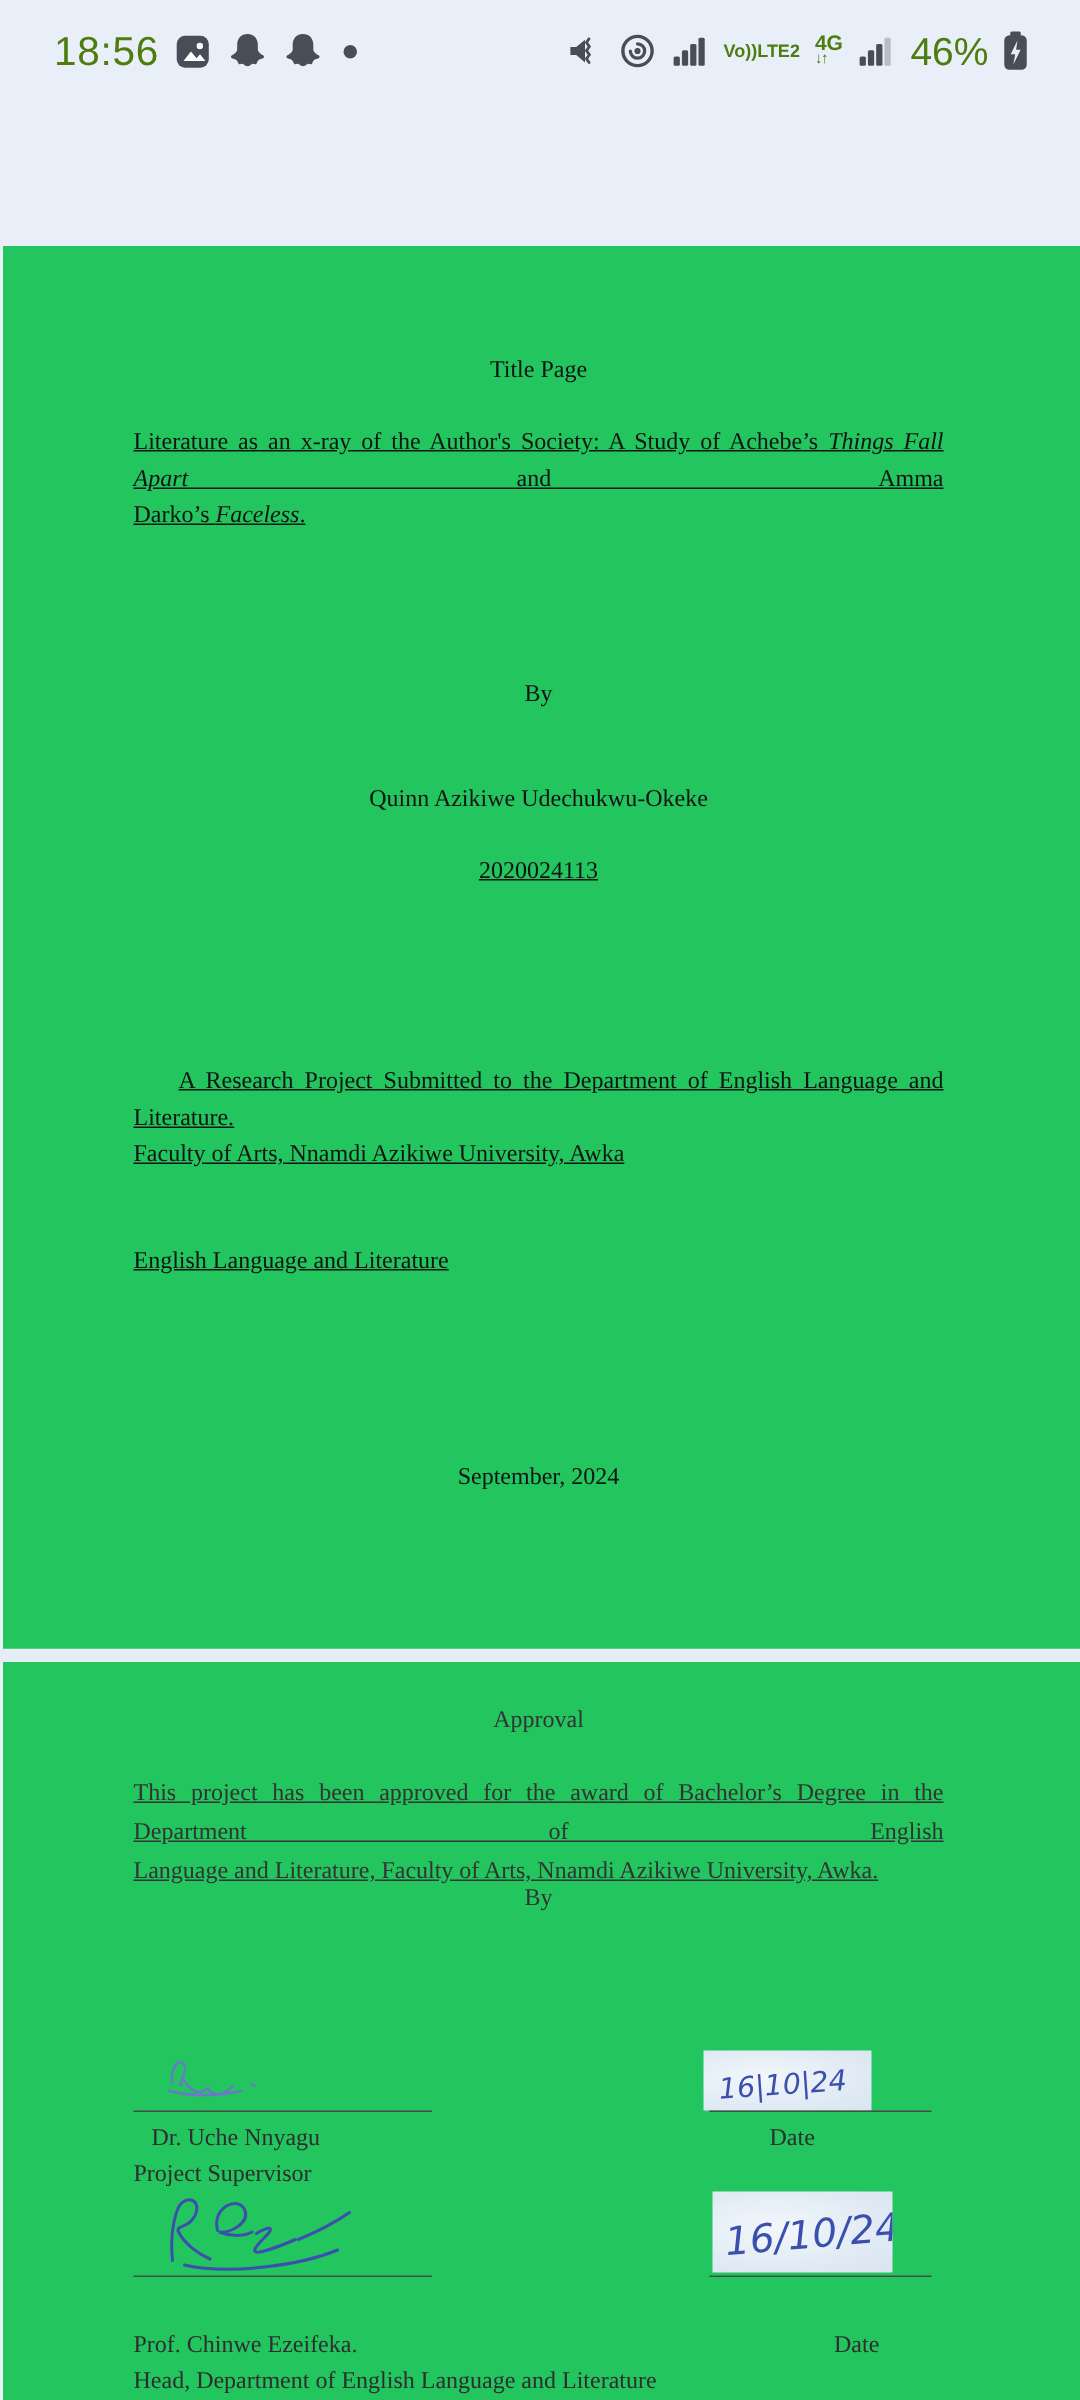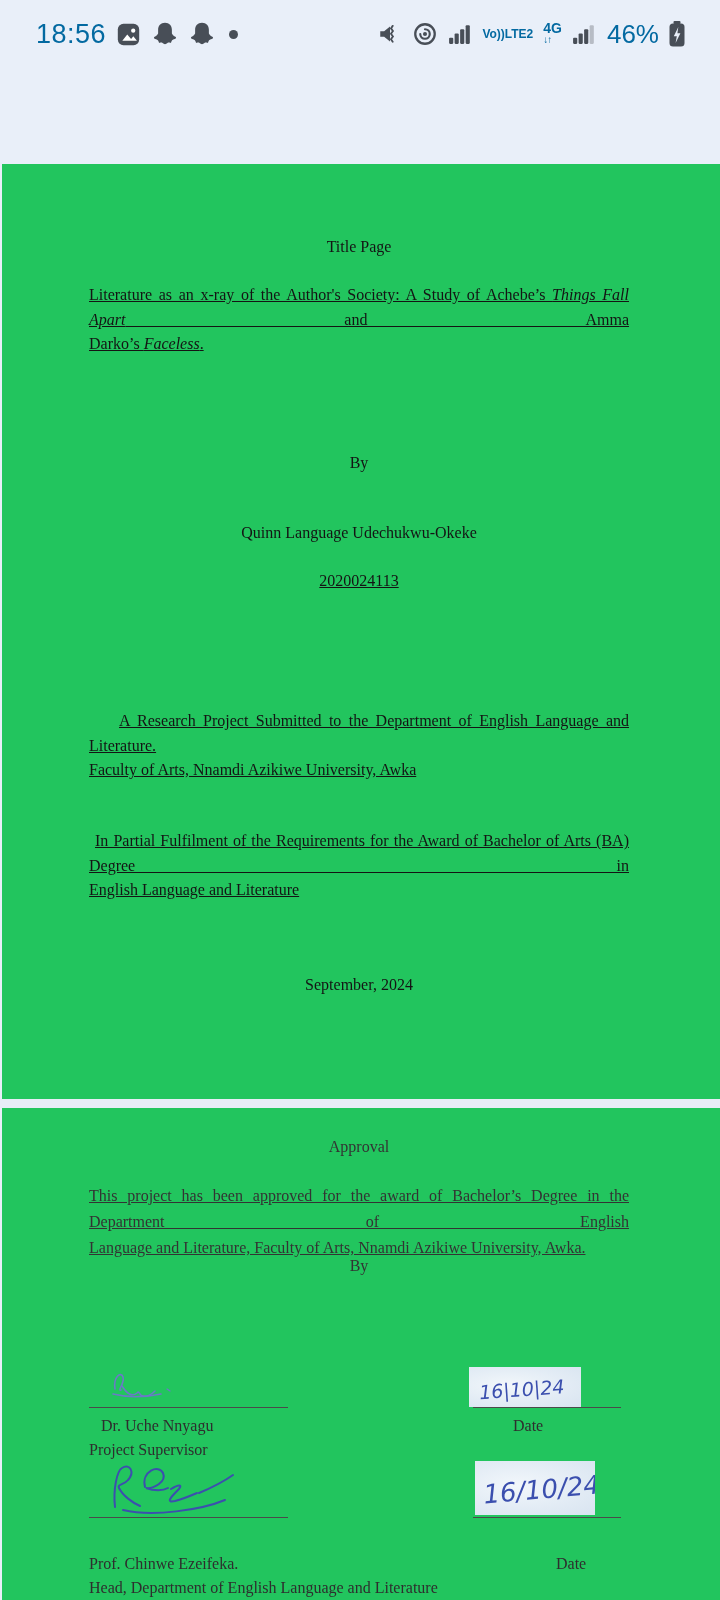--- a/index.html
+++ b/index.html
@@ -4,21 +4,21 @@
 <style>
   html,body{margin:0;padding:0;}
   body{
     width:720px;height:1600px;overflow:hidden;
     background:#e9eff9;
     font-family:"Liberation Serif", serif;
   }
   
   .statusbar{
     height:56px;display:flex;align-items:center;justify-content:space-between;
-    padding:6px 34px 0 36px;color:#0369a1;
+    padding:6px 34px 0 36px;color:#4d7c0f;
     font-family:"Liberation Sans", sans-serif;
   }
   .sb-left,.sb-right{display:flex;align-items:center;gap:9px;}
   .sb-time{font-size:27px;letter-spacing:.5px;}
   .sb-ico{display:block;}
   .sb-dot{width:9px;height:9px;border-radius:50%;background:#484e57;margin-left:4px;}
   .volte{display:flex;flex-direction:row;line-height:11px;font-size:12px;font-weight:700;margin:0 1px;}
   .fourg{display:flex;flex-direction:column;align-items:flex-start;line-height:12px;font-size:14px;font-weight:700;}
   .fourg .arr{font-size:10px;font-weight:400;letter-spacing:-1px;}
   .sb-batt-txt{font-size:26px;margin-left:2px;}
@@ -108,28 +108,27 @@
 
 <div class="blueband"></div>
 
 <div class="page" id="page1">
   <div class="abs doc center" style="top:68px;">Title Page</div>
   <div class="abs doc" style="top:116px;">
       <div class="tl just"><span>Literature as an x-ray of the Author's Society: A Study of Achebe’s </span><span class="it">Things Fall Apart</span><span> and Amma</span></div>
       <div class="tl"><span>Darko’s </span><span class="it">Faceless</span><span>.</span></div>
     </div>
   <div class="abs doc center" style="top:284px;">By</div>
-  <div class="abs doc center" style="top:354px;">Quinn Language Udechukwu-Okeke</div>
+  <div class="abs doc center" style="top:354px;">Quinn Azikiwe Udechukwu-Okeke</div>
   <div class="abs doc center" style="top:402px;text-decoration:underline;">2020024113</div>
   <div class="abs doc" style="top:542px;">
       <div class="tl just" style="text-indent: 30px;"><span>A Research Project Submitted to the Department of English Language and Literature.</span></div>
       <div class="tl"><span>Faculty of Arts, Nnamdi Azikiwe University, Awka</span></div>
     </div>
   <div class="abs doc" style="top:662px;">
-      <div class="tl just" style="text-indent: 6px;"><span>In Partial Fulfilment of the Requirements for the Award of Bachelor of Arts (BA) Degree in</span></div>
       <div class="tl"><span>English Language and Literature</span></div>
     </div>
   <div class="abs doc center" style="top:806px;">September, 2024</div>
 </div>
 
 <div class="pagegap"></div>
 
 <div class="page" id="page2">
   <div class="abs doc center" style="top:24px;">Approval</div>
   <div class="abs doc para" style="top:72px;">

